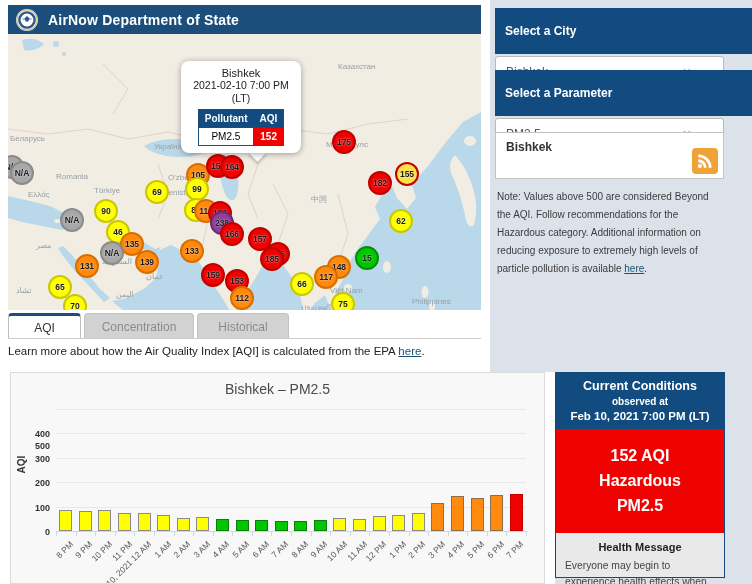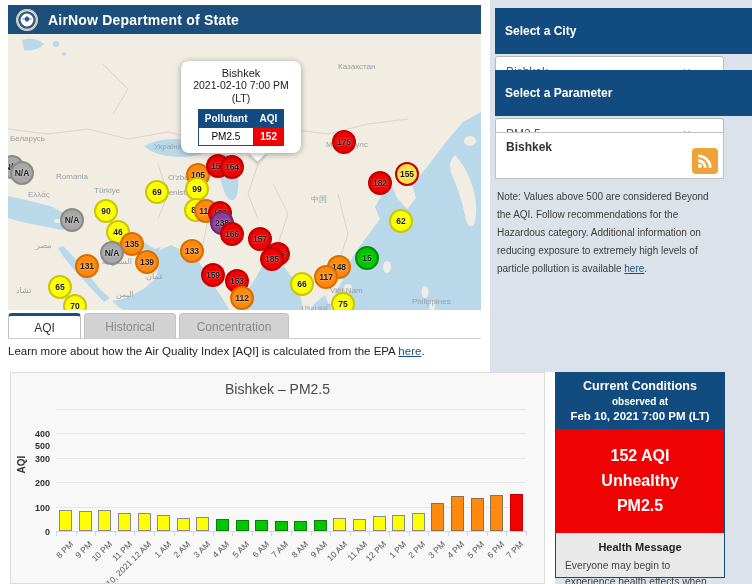--- a/index.html
+++ b/index.html
@@ -233,22 +233,22 @@
           <td>PM2.5</td>
           <td class="aqi">152</td>
         </tr>
       </tbody>
         </table>
     </div>
   </div>
 
   <div id="tabs" class="abs">
     <div class="tab active">AQI</div>
+    <div class="tab inactive w-concentration">Concentration</div>
     <div class="tab inactive w-historical">Historical</div>
-    <div class="tab inactive w-concentration">Concentration</div>
   </div>
   <div id="tabs-underline" class="abs"></div>
 
   <div id="learn-more" class="abs">
     <span>Learn more about how the Air Quality Index [AQI] is calculated from the EPA </span><a class="link">here</a><span>.</span>
   </div>
 
   <div id="city-panel" class="abs">
     <div class="panel-header">Select a City</div>
     <div class="select-box">
@@ -378,21 +378,21 @@
   </div>
 
   <div id="cc-panel" class="abs">
     <div id="cc-head">
       <div class="t1">Current Conditions</div>
       <div class="t2">observed at</div>
       <div class="t3">Feb 10, 2021 7:00 PM (LT)</div>
     </div>
     <div id="cc-red">
       <div>152 AQI</div>
-      <div>Unhealthy</div>
+      <div>Hazardous</div>
       <div>PM2.5</div>
     </div>
     <div id="cc-health">
       <div class="ht">Health Message</div>
       <div class="hm">Everyone may begin to experience health effects when AQI values are between 151 and 200. Members of sensitive groups may experience more serious health effects.</div>
     </div>
   </div>
 
 </div>
 

